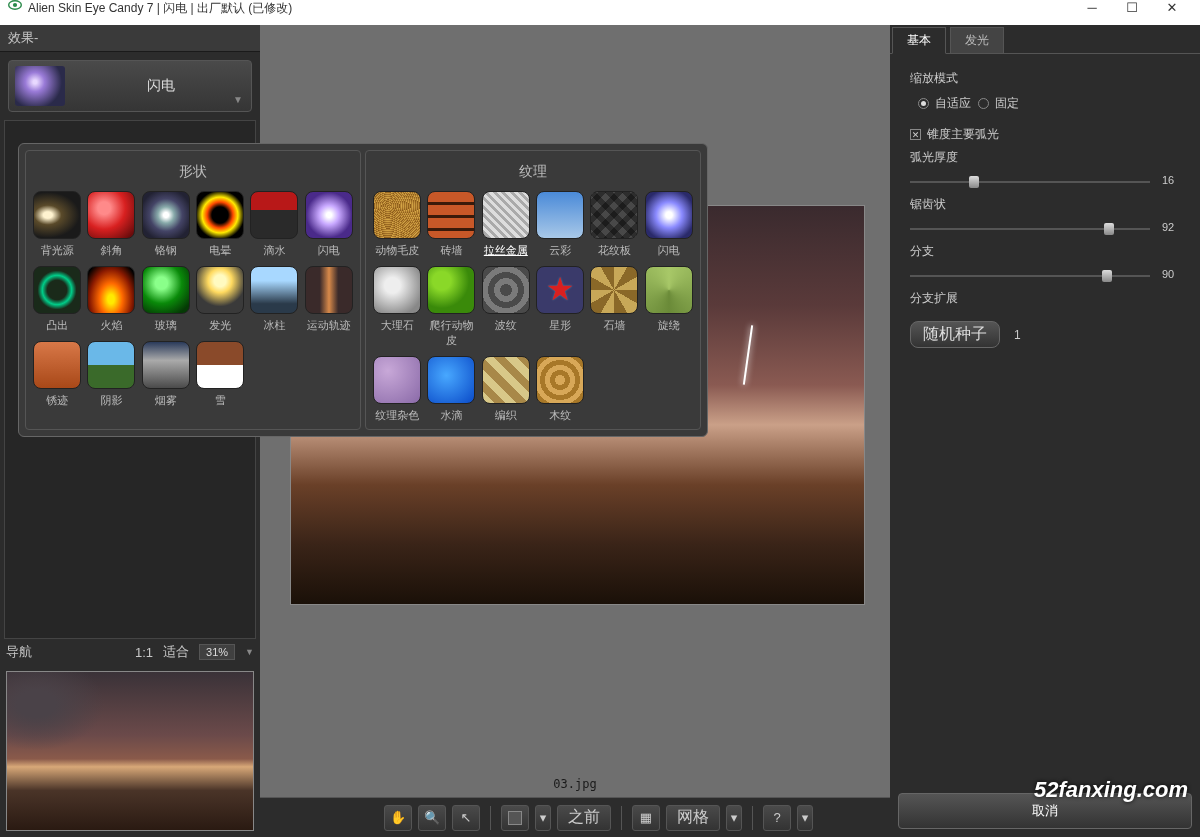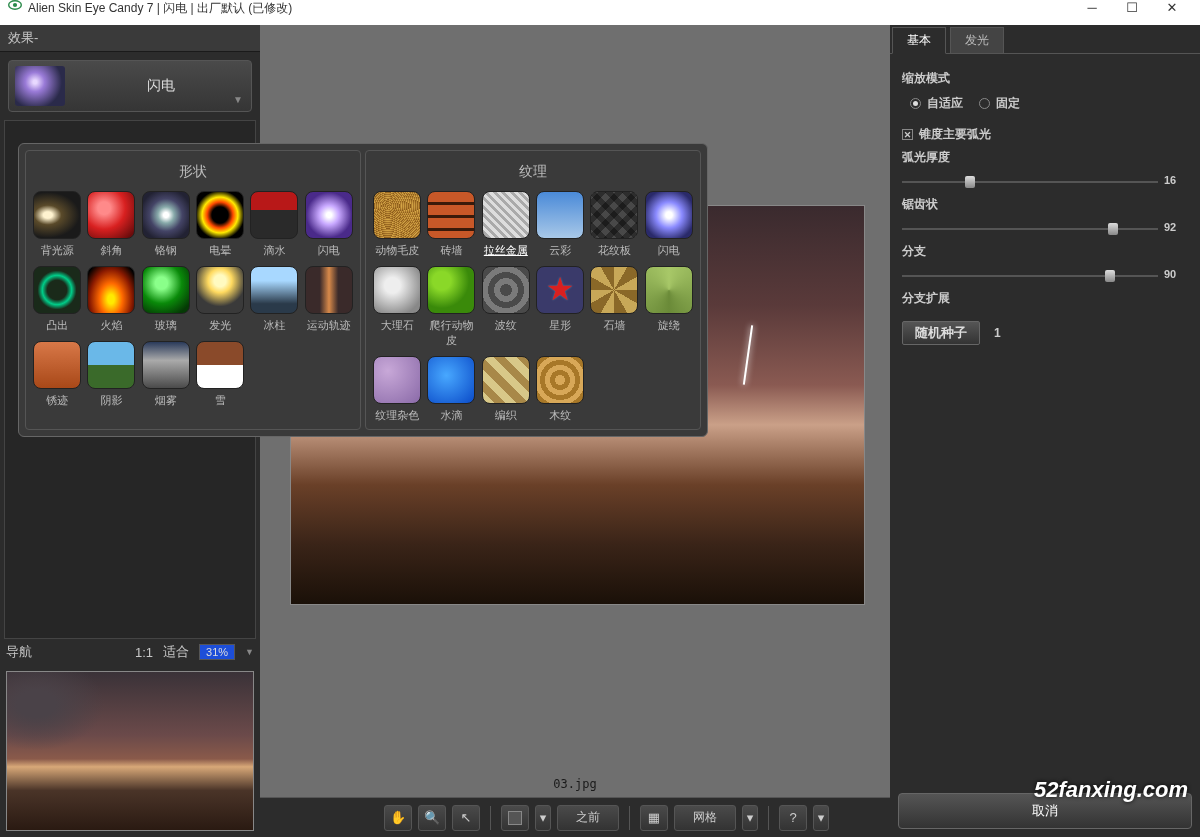--- a/index.html
+++ b/index.html
@@ -19,21 +19,21 @@
 
 
 .left-header { background: #3a3a3a; color: #c8c8c8; font-size: 13px; padding: 4px 8px; border-bottom: 1px solid #1a1a1a; }
 .effect-btn { margin: 8px; background: linear-gradient(#4a4a4a,#353535); border: 1px solid #555; border-radius: 4px; height: 52px; display: flex; align-items: center; position: relative; cursor: pointer; }
 .effect-btn .thumb { width: 50px; height: 40px; margin: 0 6px; border-radius: 3px; background: radial-gradient(circle at 40% 40%, #e8d8ff 5%, #9a7bd8 25%, #2a2a4a 70%); }
 .effect-btn .lbl { flex: 1; text-align: center; color: #ddd; font-size: 14px; }
 .effect-btn .arrow { position: absolute; right: 8px; bottom: 6px; color: #888; font-size: 10px; }
 .preset-area { flex: 1; background: #262626; margin: 0 4px; border: 1px solid #444; }
 
 .nav-header { display: flex; align-items: center; color: #c8c8c8; font-size: 13px; padding: 4px 6px; gap: 10px; }
-.nav-header .zoom-sel { background: #1d4ed8; border: 1px solid #555; color: #ddd; font-size: 11px; padding: 1px 6px; }
+.nav-header .zoom-sel { background: #404040; border: 1px solid #555; color: #ddd; font-size: 11px; padding: 1px 6px; }
 .nav-thumb { margin: 6px; border: 1px solid #888; height: 160px; background: linear-gradient(to bottom, #3a3238 0%, #6b4a4a 40%, #8a5a4a 55%, #d8a878 60%, #4a3428 75%, #2a1a12 100%); position: relative; }
 .nav-thumb::before { content:""; position:absolute; left:0; top:0; width:40%; height:50%; background: radial-gradient(ellipse at 30% 40%, #4a4248 20%, transparent 70%); }
 
 
 .popup { position: absolute; left: 18px; top: 118px; width: 690px; background: #3a3a3a; border: 1px solid #666; border-radius: 6px; z-index: 10; display: flex; padding: 4px; }
 .popup-col { flex: 1; border: 1px solid #555; border-radius: 4px; margin: 2px; padding: 6px; }
 .popup-col-title { text-align: center; color: #bbb; font-size: 14px; padding: 6px 0 10px; }
 .grid { display: grid; grid-template-columns: repeat(6, 1fr); gap: 8px 4px; }
 .cell { display: flex; flex-direction: column; align-items: center; cursor: pointer; }
 .cell .ico { width: 48px; height: 48px; border-radius: 8px; border: 1px solid #222; }
@@ -41,42 +41,42 @@
 .cell.sel .cap { text-decoration: underline; color: #fff; }
 
 
 .preview { position: absolute; left: 30px; top: 180px; width: 575px; height: 400px; background: linear-gradient(to bottom, #3a2a2e 0%, #5a3a3a 25%, #8a5a52 45%, #caa088 55%, #6a4028 70%, #3a2418 85%, #1a1008 100%); border: 1px solid #888; }
 .preview::after { content:""; position:absolute; right:20%; top:30%; width:2px; height:60px; background:#fff; box-shadow:0 0 6px #fff; transform: rotate(8deg); }
 .filename { position: absolute; left: 0; width: 100%; text-align: center; top: 752px; color: #1a1a1a; font-size: 12px; font-family: monospace; }
 
 
 .btoolbar { position: absolute; left: 0; bottom: 0; right: 0; height: 40px; background: #2c2c2c; border-top: 1px solid #555; display: flex; align-items: center; padding: 0 8px; gap: 6px; }
 .tbtn { background: linear-gradient(#4a4a4a,#333); border: 1px solid #555; border-radius: 3px; width: 28px; height: 26px; display: flex; align-items: center; justify-content: center; color: #ccc; font-size: 13px; cursor: pointer; }
-.tbtn.wide { width: auto; padding: 0 18px; font-size: 12px; }
+.tbtn.wide { width: auto; padding: 0 10px; font-size: 16px; }
 .tsep { width: 1px; height: 24px; background: #555; margin: 0 4px; }
 
 
 .tabs { display: flex; background: #2c2c2c; border-bottom: 1px solid #555; }
 .tab { padding: 4px 14px; font-size: 12px; color: #bbb; background: #444; border: 1px solid #555; border-bottom: none; margin: 2px 2px 0; cursor: pointer; }
 .tab.active { background: #2c2c2c; color: #fff; border-bottom: 1px solid #2c2c2c; margin-bottom: -1px; }
-.rpanel { padding: 10px 12px; color: #ccc; font-size: 12px; font-weight: bold; }
+.rpanel { padding: 10px 20px; color: #ccc; font-size: 12px; }
 .row-label { margin: 6px 0 4px; }
-.radio-row { display: flex; gap: 16px; padding: 4px 8px; }
+.radio-row { display: flex; gap: 7px; padding: 4px 8px; }
 .radio { display: flex; align-items: center; gap: 6px; cursor: pointer; }
 .radio .dot { width: 11px; height: 11px; border-radius: 50%; border: 1px solid #888; display: inline-flex; align-items: center; justify-content: center; }
 .radio.checked .dot::after { content:""; width:5px; height:5px; background:#ddd; border-radius:50%; }
 .chk { display: flex; align-items: center; gap: 6px; margin-top: 10px; cursor: pointer; }
 .chk .box { width: 11px; height: 11px; border: 1px solid #888; display: inline-flex; align-items: center; justify-content: center; font-size: 9px; }
 .slider-row { margin-top: 8px; }
 .slider-track { position: relative; height: 16px; }
 .slider-track .line { position: absolute; left: 0; right: 30px; top: 7px; height: 2px; background: #555; }
 .slider-track .knob { position: absolute; top: 2px; width: 10px; height: 12px; background: linear-gradient(#ddd,#888); border-radius: 2px; cursor: pointer; }
-.slider-track .val { position: absolute; right: 0; top: 0; font-size: 11px; color: #ccc; width: 24px; text-align: left; }
+.slider-track .val { position: absolute; right: 0; top: 0; font-size: 11px; color: #ccc; width: 24px; text-align: center; }
 .seed-row { display: flex; align-items: center; gap: 14px; margin-top: 14px; }
-.seed-btn { background: linear-gradient(#555,#333); border: 1px solid #666; border-radius: 2px; padding: 2px 12px; font-size: 13px; color: #ddd; cursor: pointer; }
+.seed-btn { background: linear-gradient(#555,#333); border: 1px solid #666; border-radius: 8px; padding: 2px 12px; font-size: 16px; color: #ddd; cursor: pointer; }
 
 .bottom-btns { margin-top: auto; display: flex; gap: 8px; padding: 8px; }
 .bigbtn { flex: 1; background: linear-gradient(#3a5a9a,#1a3a7a); border: 1px solid #2a4a8a; border-radius: 4px; color: #fff; font-size: 13px; padding: 8px 0; text-align: center; cursor: pointer; }
 .bigbtn.cancel { background: linear-gradient(#555,#333); border-color: #666; }
 
 .watermark { position: absolute; right: 12px; bottom: 34px; color: #fff; font-size: 22px; font-weight: bold; font-style: italic; text-shadow: 0 0 4px #000; z-index: 20; }
 
 
 .i-backlight { background: radial-gradient(ellipse at 30% 50%, #fff3d0 10%, #5a4a2a 30%, #1a1a1a 70%); }
 .i-bevel { background: radial-gradient(circle at 35% 35%, #ff8a8a 15%, #d82020 50%, #6a0c0c 90%); }

